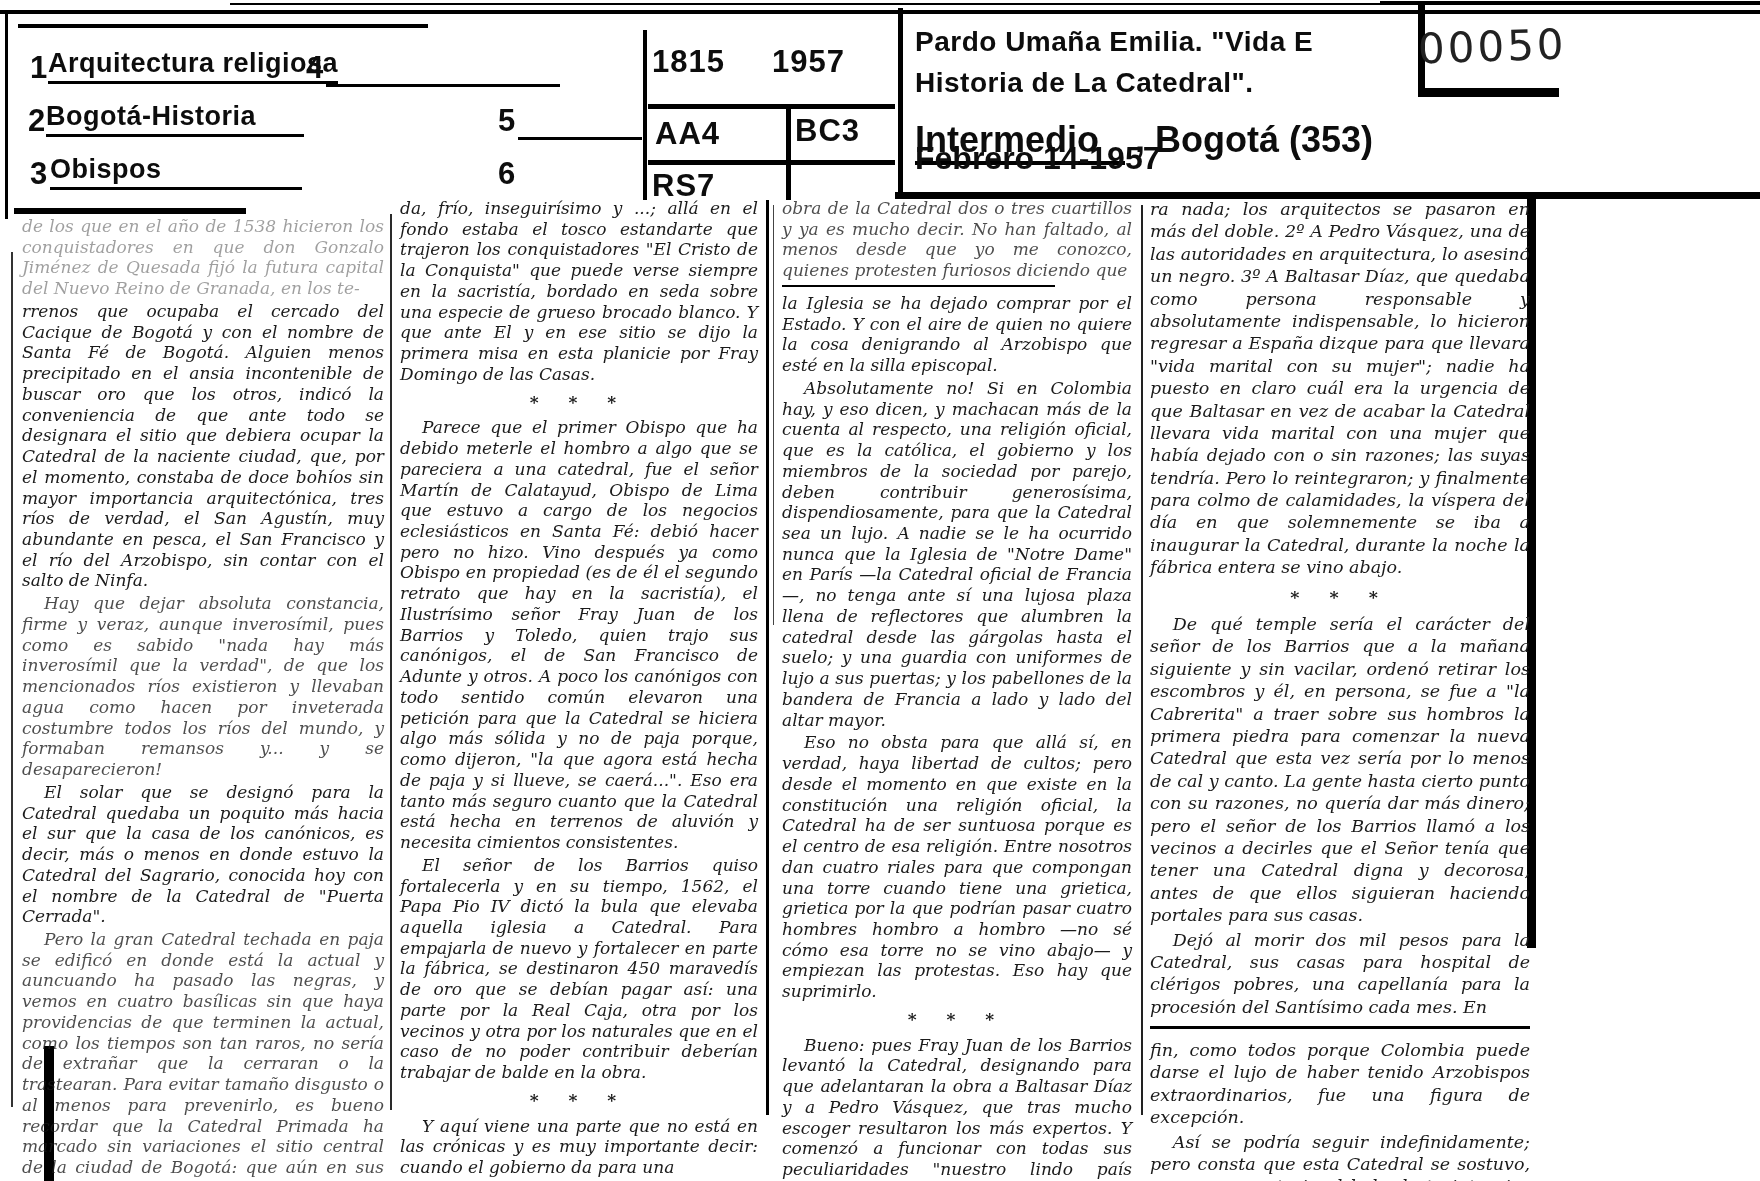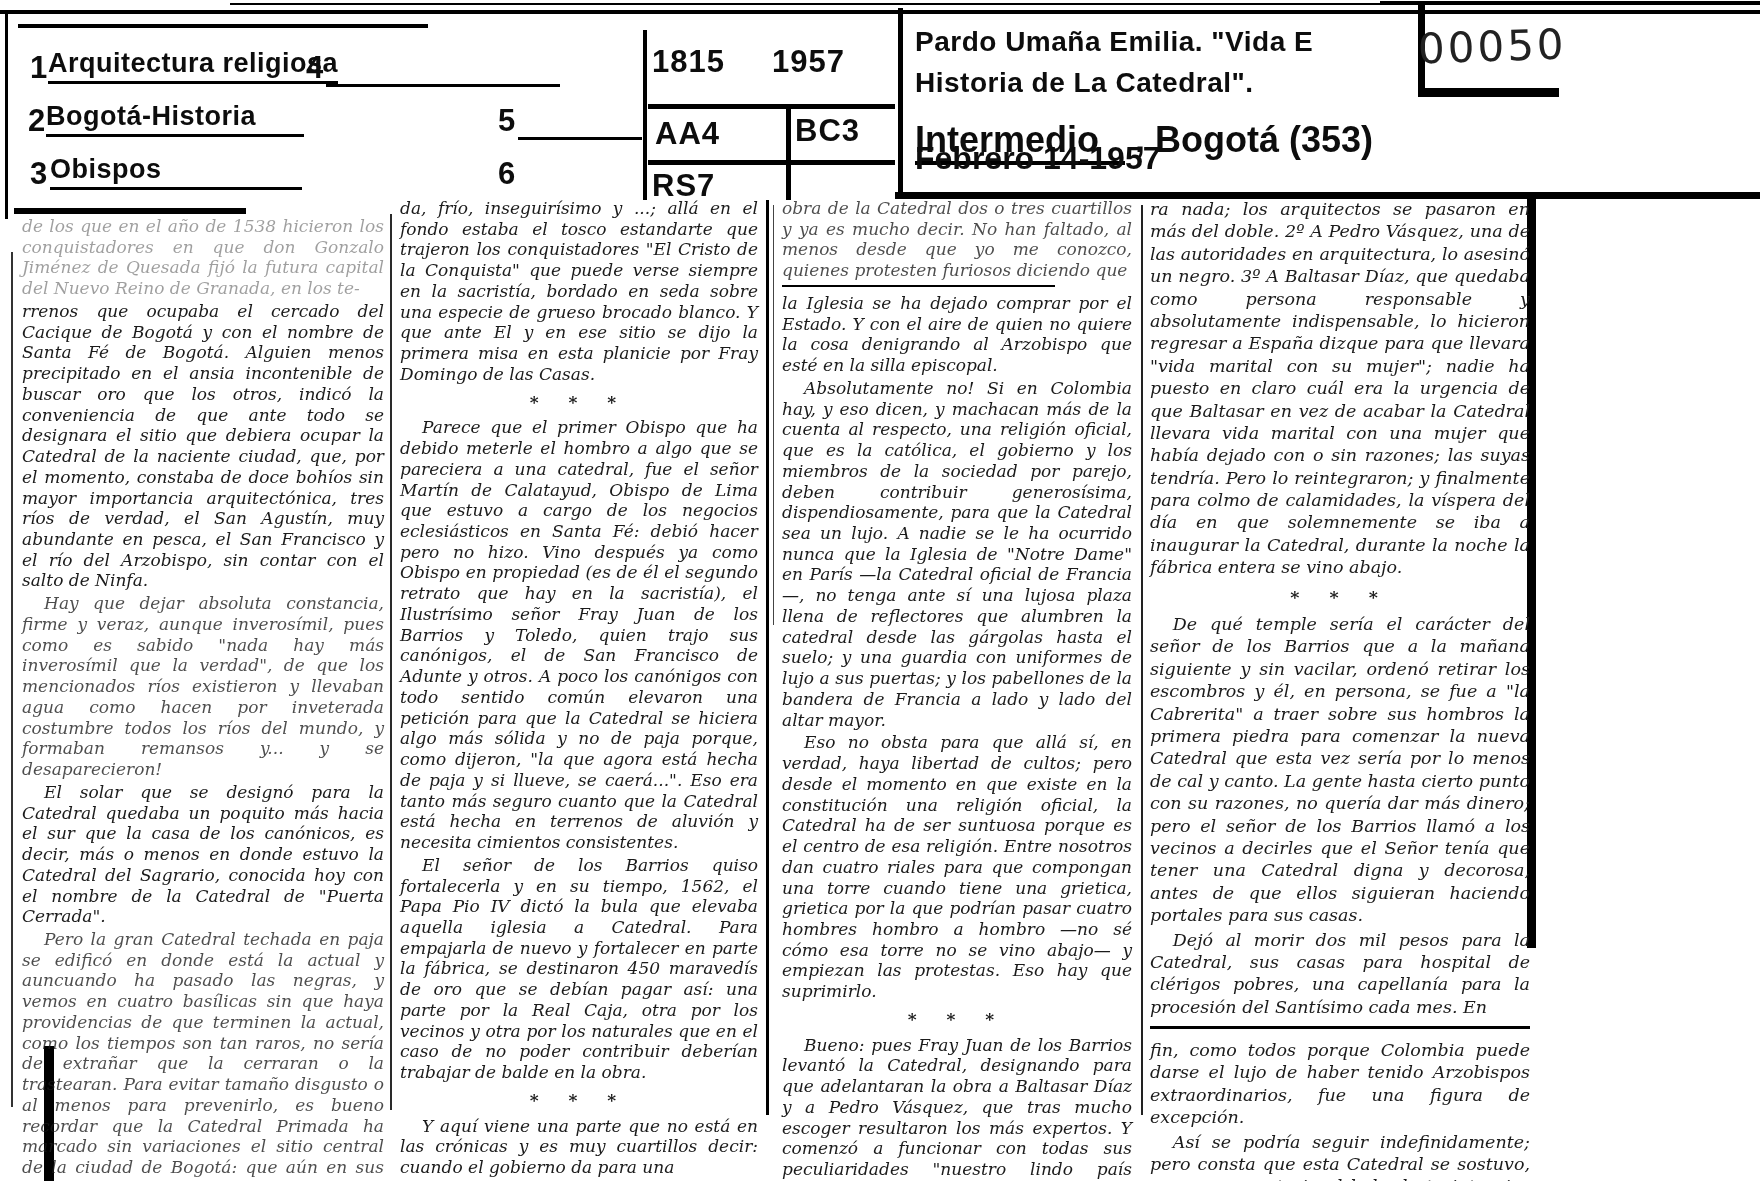--- a/index.html
+++ b/index.html
@@ -102,21 +102,21 @@
       <p class="">El solar que se designó para la Catedral quedaba un poquito más hacia el sur que la casa de los canónicos, es decir, más o menos en donde estuvo la Catedral del Sagrario, conocida hoy con el nombre de la Catedral de "Puerta Cerrada".</p>
       <p class="dim">Pero la gran Catedral techada en paja se edificó en donde está la actual y auncuando ha pasado las negras, y vemos en cuatro basílicas sin que haya providencias de que terminen la actual, como los tiempos son tan raros, no sería de extrañar que la cerraran o la trastearan. Para evitar tamaño disgusto o al menos para prevenirlo, es bueno recordar que la Catedral Primada ha marcado sin variaciones el sitio central de la ciudad de Bogotá: que aún en sus comienzos, cuando era un rancho en tierra a...</p>
     </div>
 
   <div class="col" id="col2">
       <p class="noindent">da, frío, inseguirísimo y ...; allá en el fondo estaba el tosco estandarte que trajeron los conquistadores "El Cristo de la Conquista" que puede verse siempre en la sacristía, bordado en seda sobre una especie de grueso brocado blanco. Y que ante El y en ese sitio se dijo la primera misa en esta planicie por Fray Domingo de las Casas.</p>
       <p class="sep">* * *</p>
       <p class="">Parece que el primer Obispo que ha debido meterle el hombro a algo que se pareciera a una catedral, fue el señor Martín de Calatayud, Obispo de Lima que estuvo a cargo de los negocios eclesiásticos en Santa Fé: debió hacer pero no hizo. Vino después ya como Obispo en propiedad (es de él el segundo retrato que hay en la sacristía), el Ilustrísimo señor Fray Juan de los Barrios y Toledo, quien trajo sus canónigos, el de San Francisco de Adunte y otros. A poco los canónigos con todo sentido común elevaron una petición para que la Catedral se hiciera algo más sólida y no de paja porque, como dijeron, "la que agora está hecha de paja y si llueve, se caerá...". Eso era tanto más seguro cuanto que la Catedral está hecha en terrenos de aluvión y necesita cimientos consistentes.</p>
       <p class="">El señor de los Barrios quiso fortalecerla y en su tiempo, 1562, el Papa Pio IV dictó la bula que elevaba aquella iglesia a Catedral. Para empajarla de nuevo y fortalecer en parte la fábrica, se destinaron 450 maravedís de oro que se debían pagar así: una parte por la Real Caja, otra por los vecinos y otra por los naturales que en el caso de no poder contribuir deberían trabajar de balde en la obra.</p>
       <p class="sep">* * *</p>
-      <p class="">Y aquí viene una parte que no está en las crónicas y es muy cuartillos decir: cuando el gobierno da para una</p>
+      <p class="">Y aquí viene una parte que no está en las crónicas y es muy importante decir: cuando el gobierno da para una</p>
     </div>
 
   <div class="col" id="col3">
     <div>
         <p class="noindent dim">obra de la Catedral dos o tres cuartillos y ya es mucho decir. No han faltado, al menos desde que yo me conozco, quienes protesten furiosos diciendo que</p>
       </div>
     <div class="inrule thin"></div>
     <div>
         <p class="noindent">la Iglesia se ha dejado comprar por el Estado. Y con el aire de quien no quiere la cosa denigrando al Arzobispo que esté en la silla episcopal.</p>
         <p class="">Absolutamente no! Si en Colombia hay, y eso dicen, y machacan más de la cuenta al respecto, una religión oficial, que es la católica, el gobierno y los miembros de la sociedad por parejo, deben contribuir generosísima, dispendiosamente, para que la Catedral sea un lujo. A nadie se le ha ocurrido nunca que la Iglesia de "Notre Dame" en París —la Catedral oficial de Francia—, no tenga ante sí una lujosa plaza llena de reflectores que alumbren la catedral desde las gárgolas hasta el suelo; y una guardia con uniformes de lujo a sus puertas; y los pabellones de la bandera de Francia a lado y lado del altar mayor.</p>

